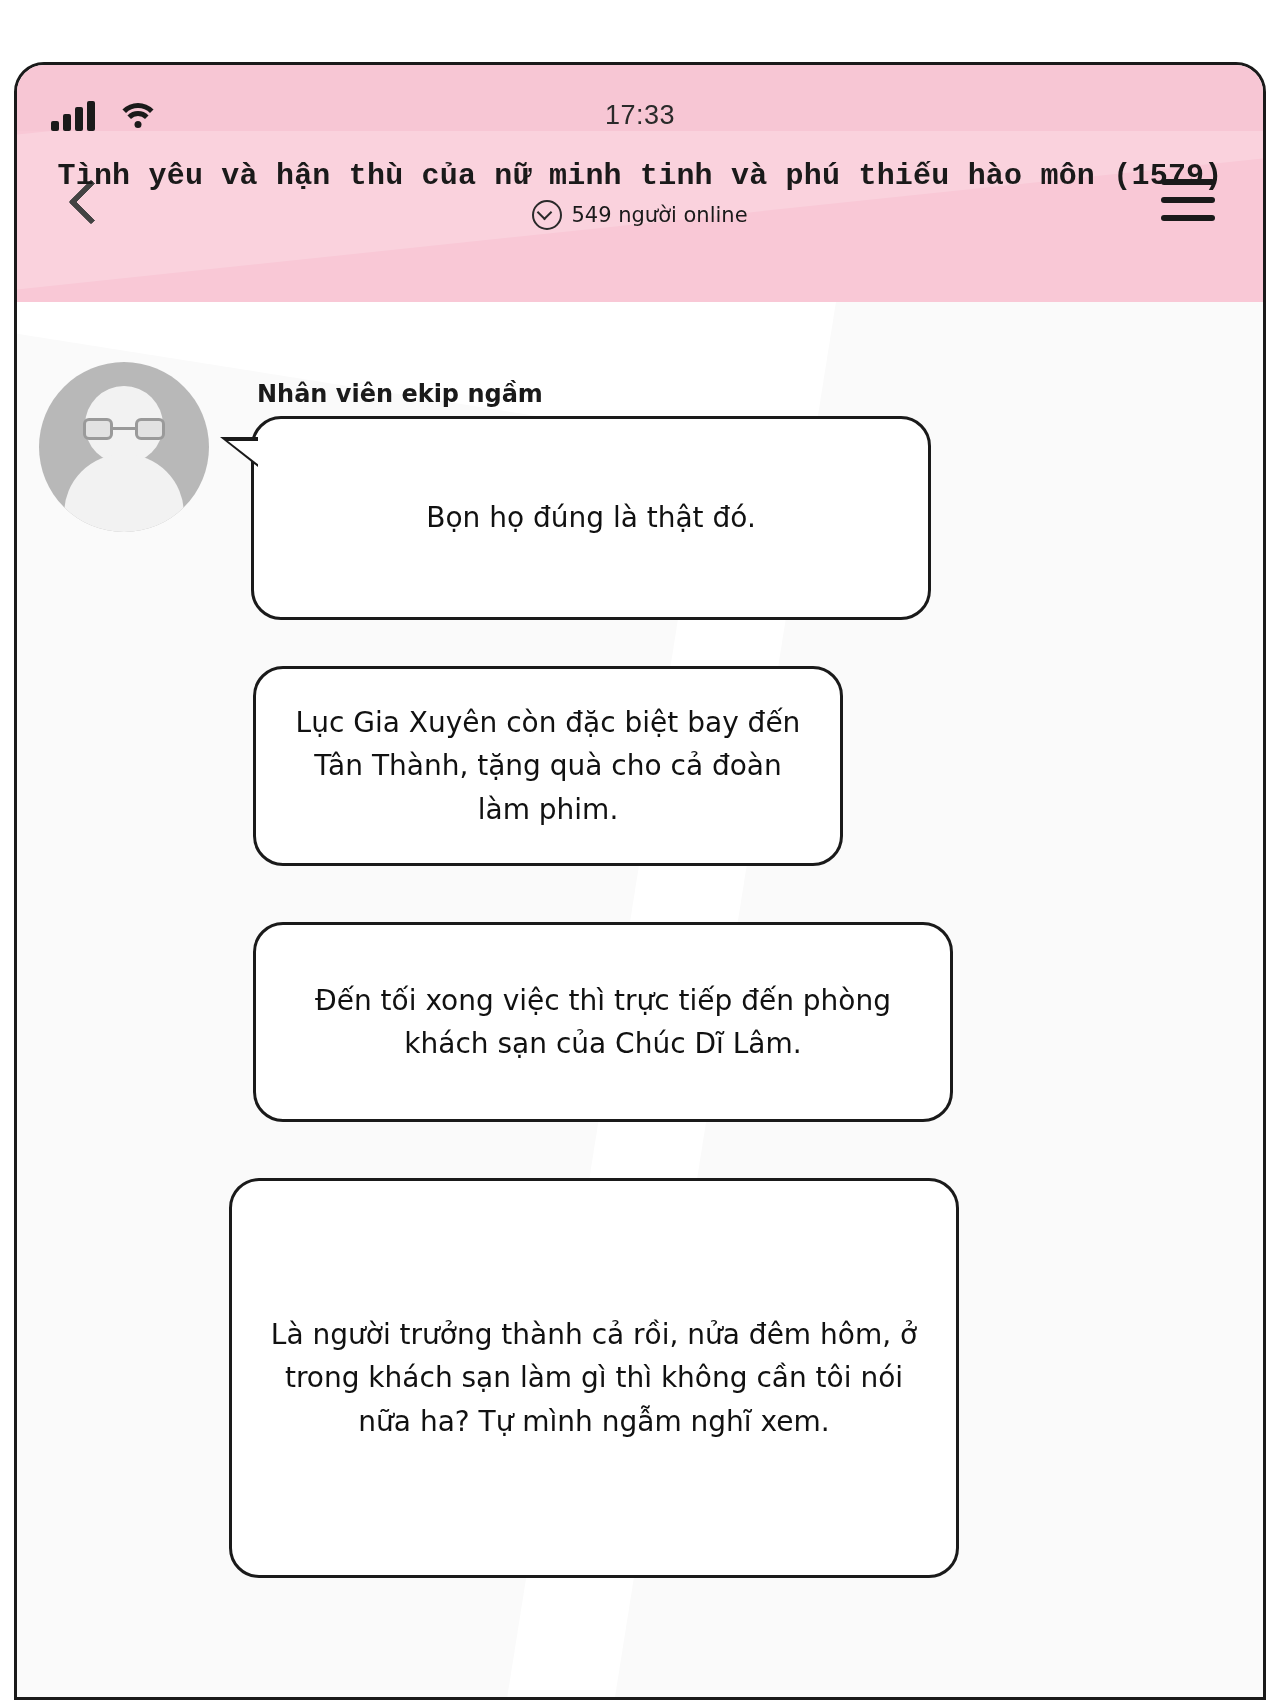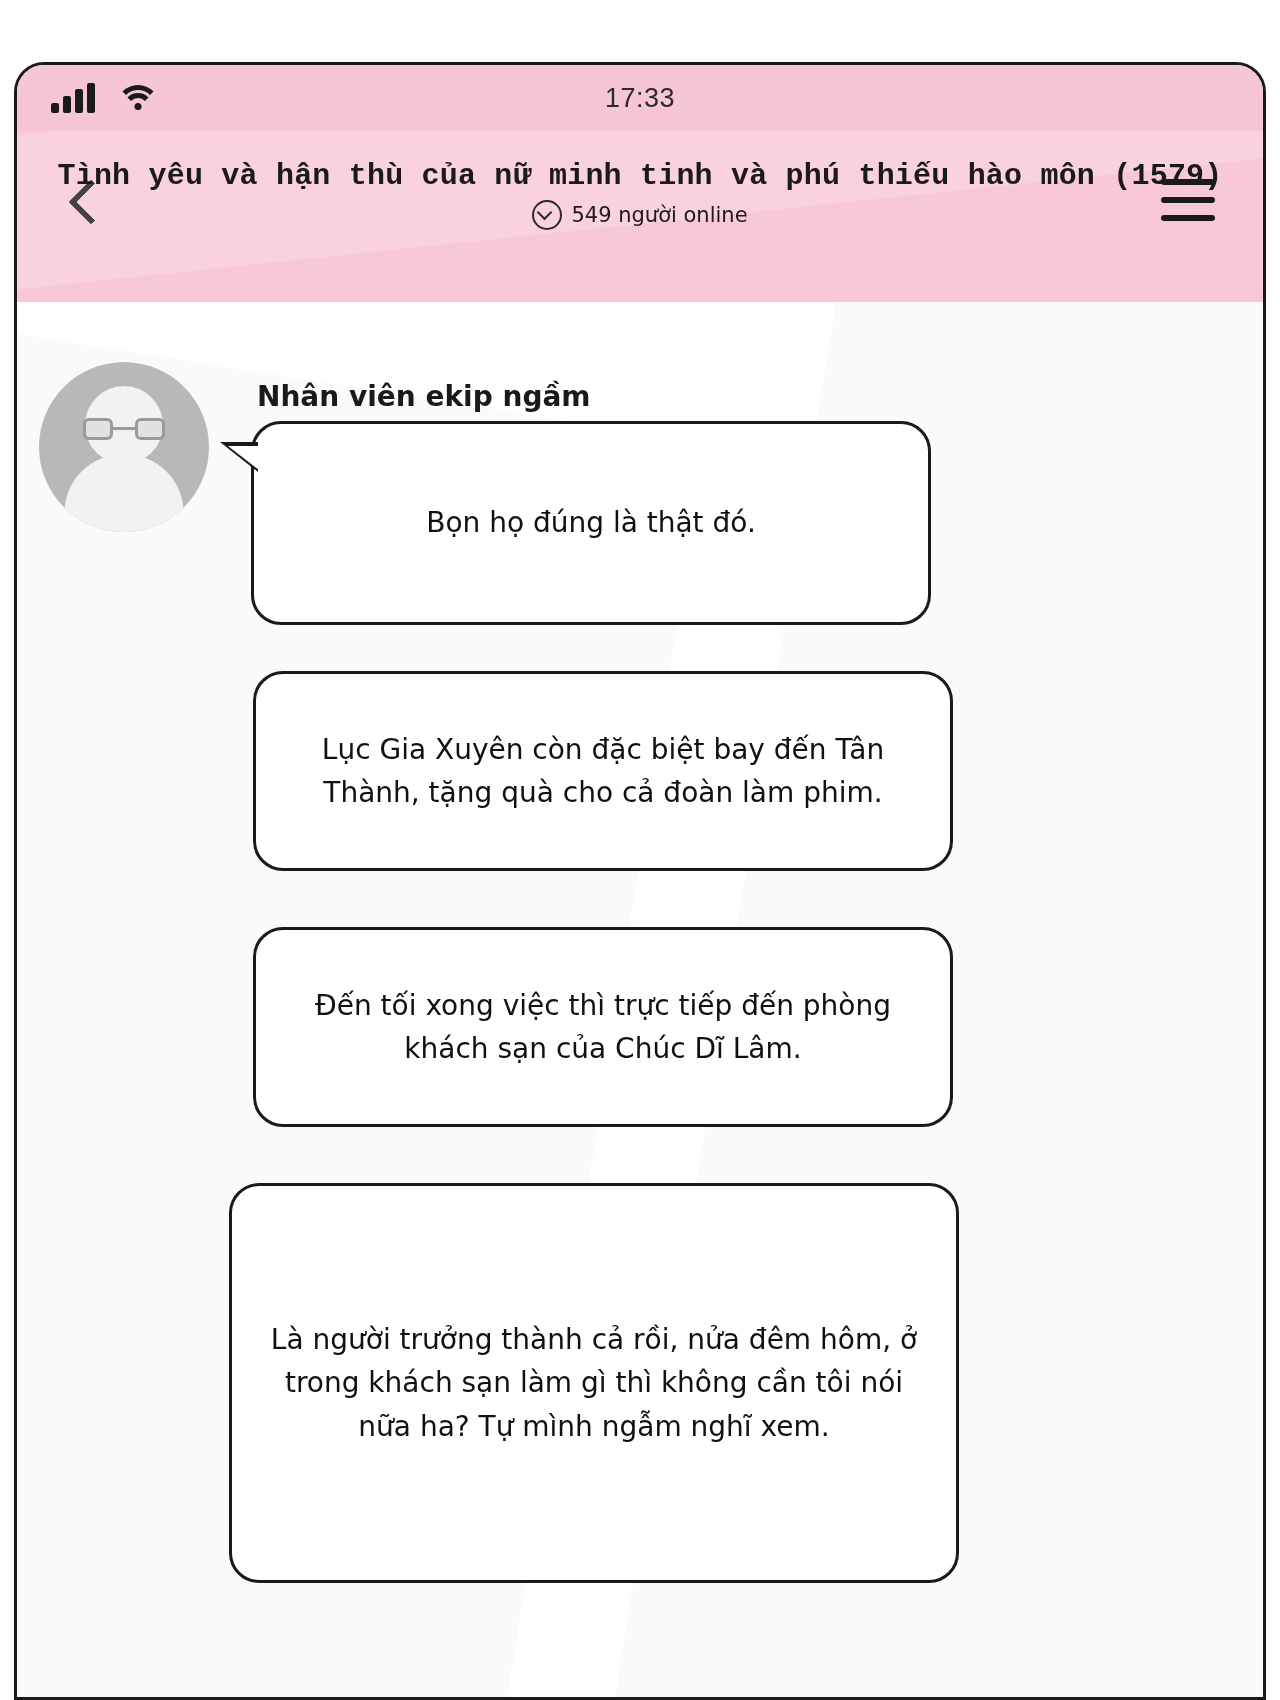--- a/index.html
+++ b/index.html
@@ -28,21 +28,21 @@
     box-sizing: border-box;
     overflow: hidden;
   }
 
   
   .statusbar {
     position: relative;
     height: 66px;
     background: #f7c6d4;
     display: flex;
-    align-items: center;
+    align-items: flex-end;
     padding: 0 34px;
     box-sizing: border-box;
   }
   .status-left {
     display: flex;
     align-items: flex-end;
     gap: 22px;
   }
   .signal {
     display: flex;
@@ -299,21 +299,21 @@
     height: 3px;
     background: #9a9a9a;
   }
 
   .name-bubble-col {
     display: flex;
     flex-direction: column;
     margin-left: 22px;
   }
   .sender-name {
-    font-size: 28px;
+    font-size: 24px;
     font-weight: bold;
     color: #1a1a1a;
     padding: 18px 0 8px 26px;
     font-family: "DejaVu Sans", sans-serif;
   }
 
   .bubble {
     position: relative;
     border: 3px solid #1a1a1a;
     border-radius: 30px;
@@ -350,21 +350,21 @@
     position: absolute;
     left: -26px;
     top: 22px;
     width: 0; height: 0;
     border-top: 0 solid transparent;
     border-bottom: 24px solid transparent;
     border-right: 31px solid #ffffff;
   }
 
   .bubble.b2 {
-    width: 700px;
+    width: 590px;
     height: 200px;
     margin: 46px 0 0 236px;
   }
   .bubble.b3 {
     width: 700px;
     height: 200px;
     margin: 56px 0 0 236px;
   }
   .bubble.b4 {
     width: 730px;

